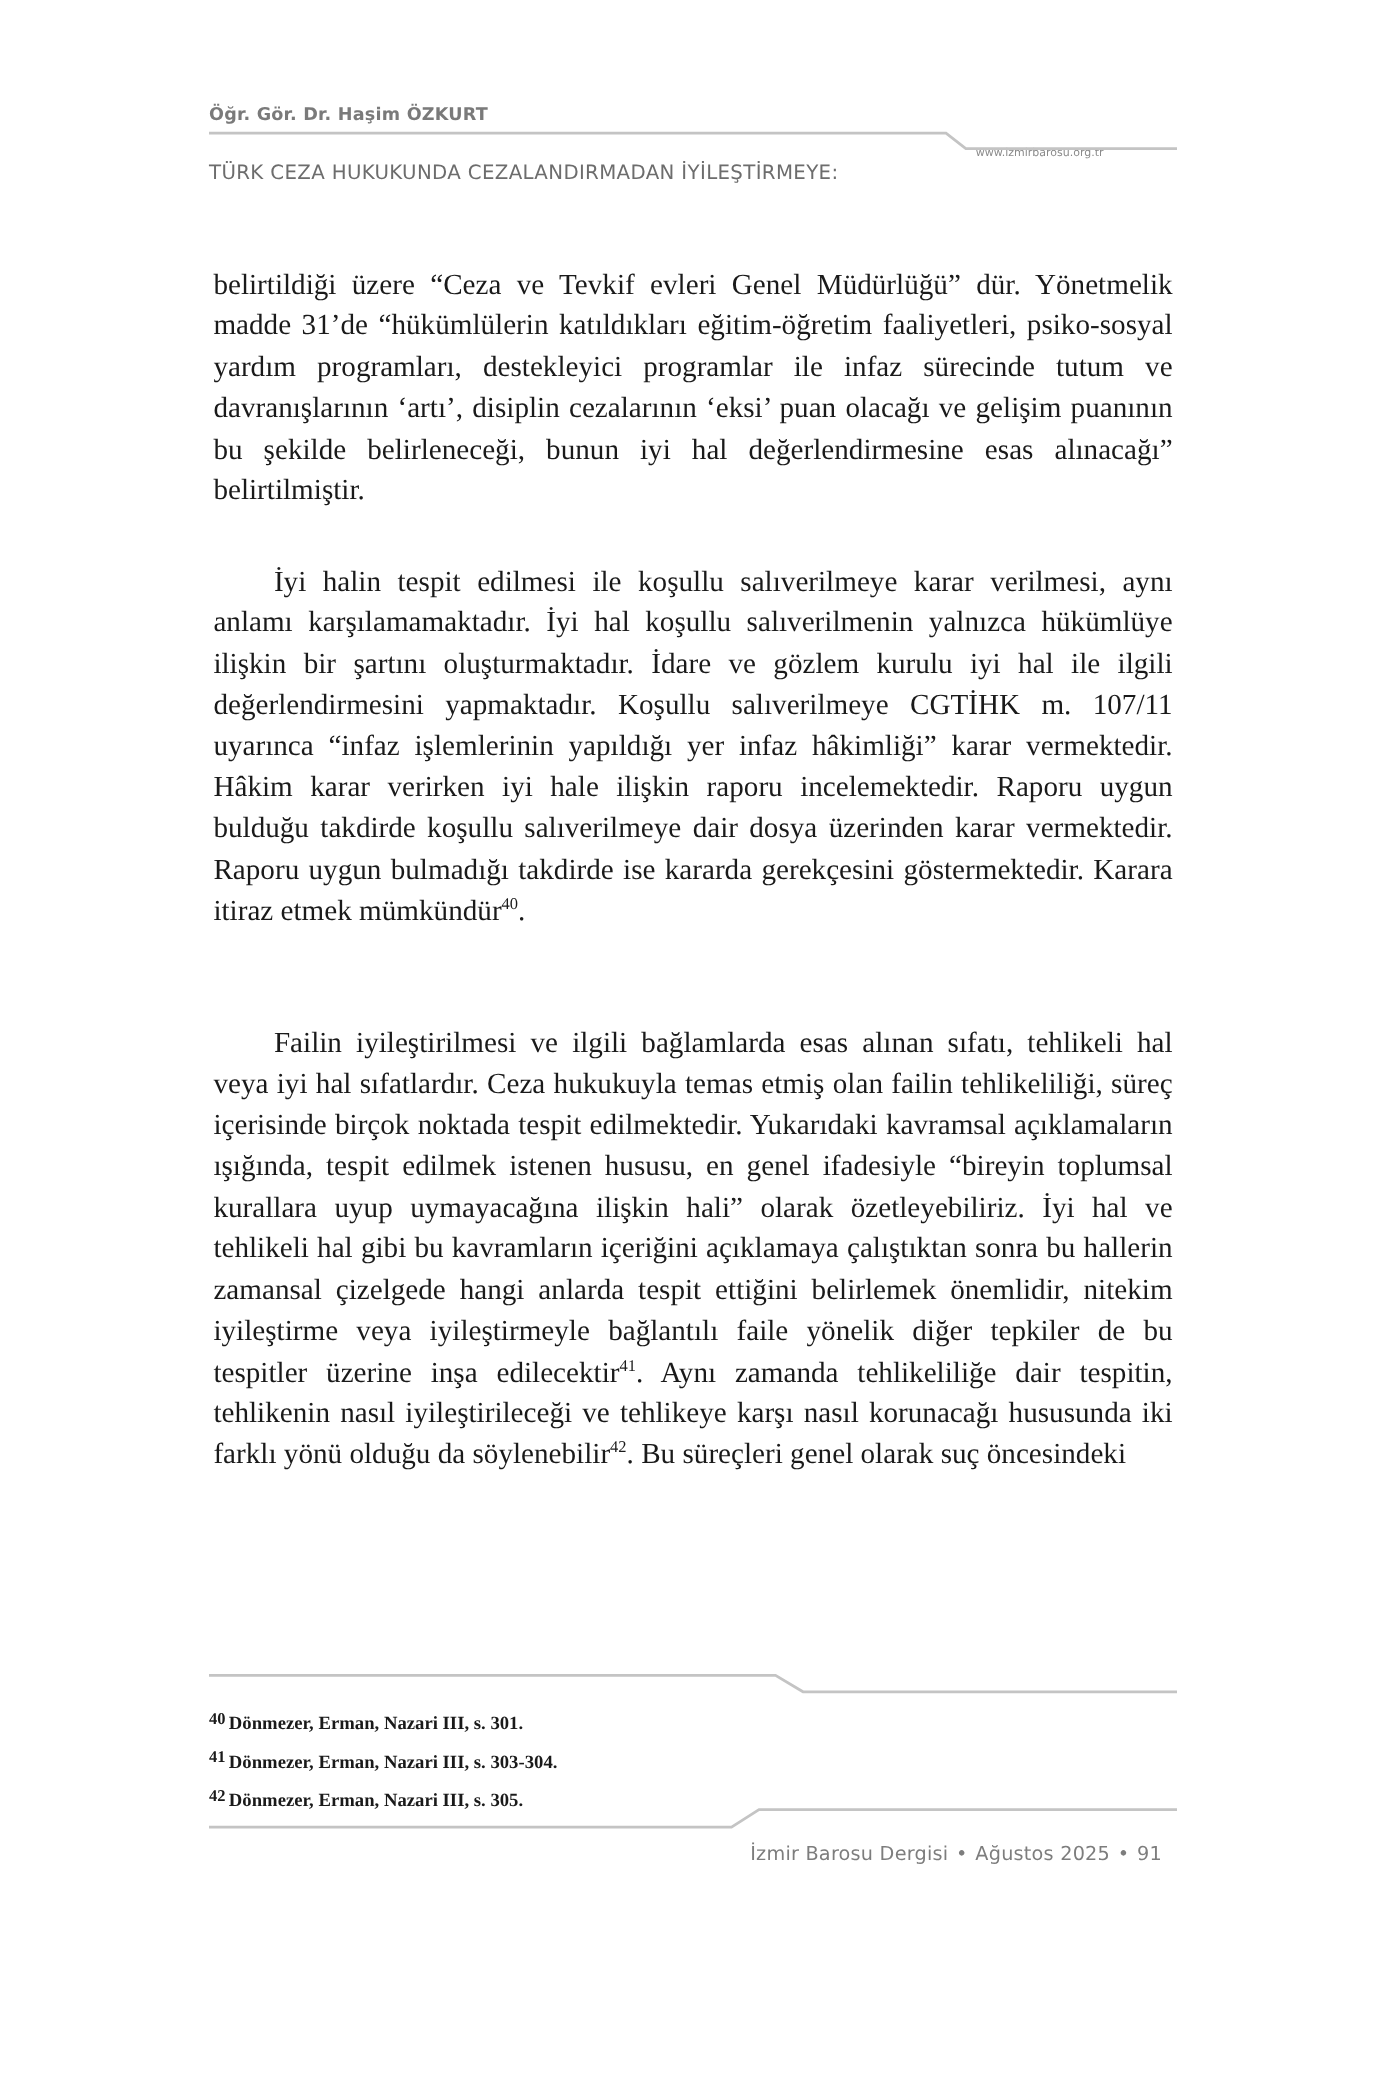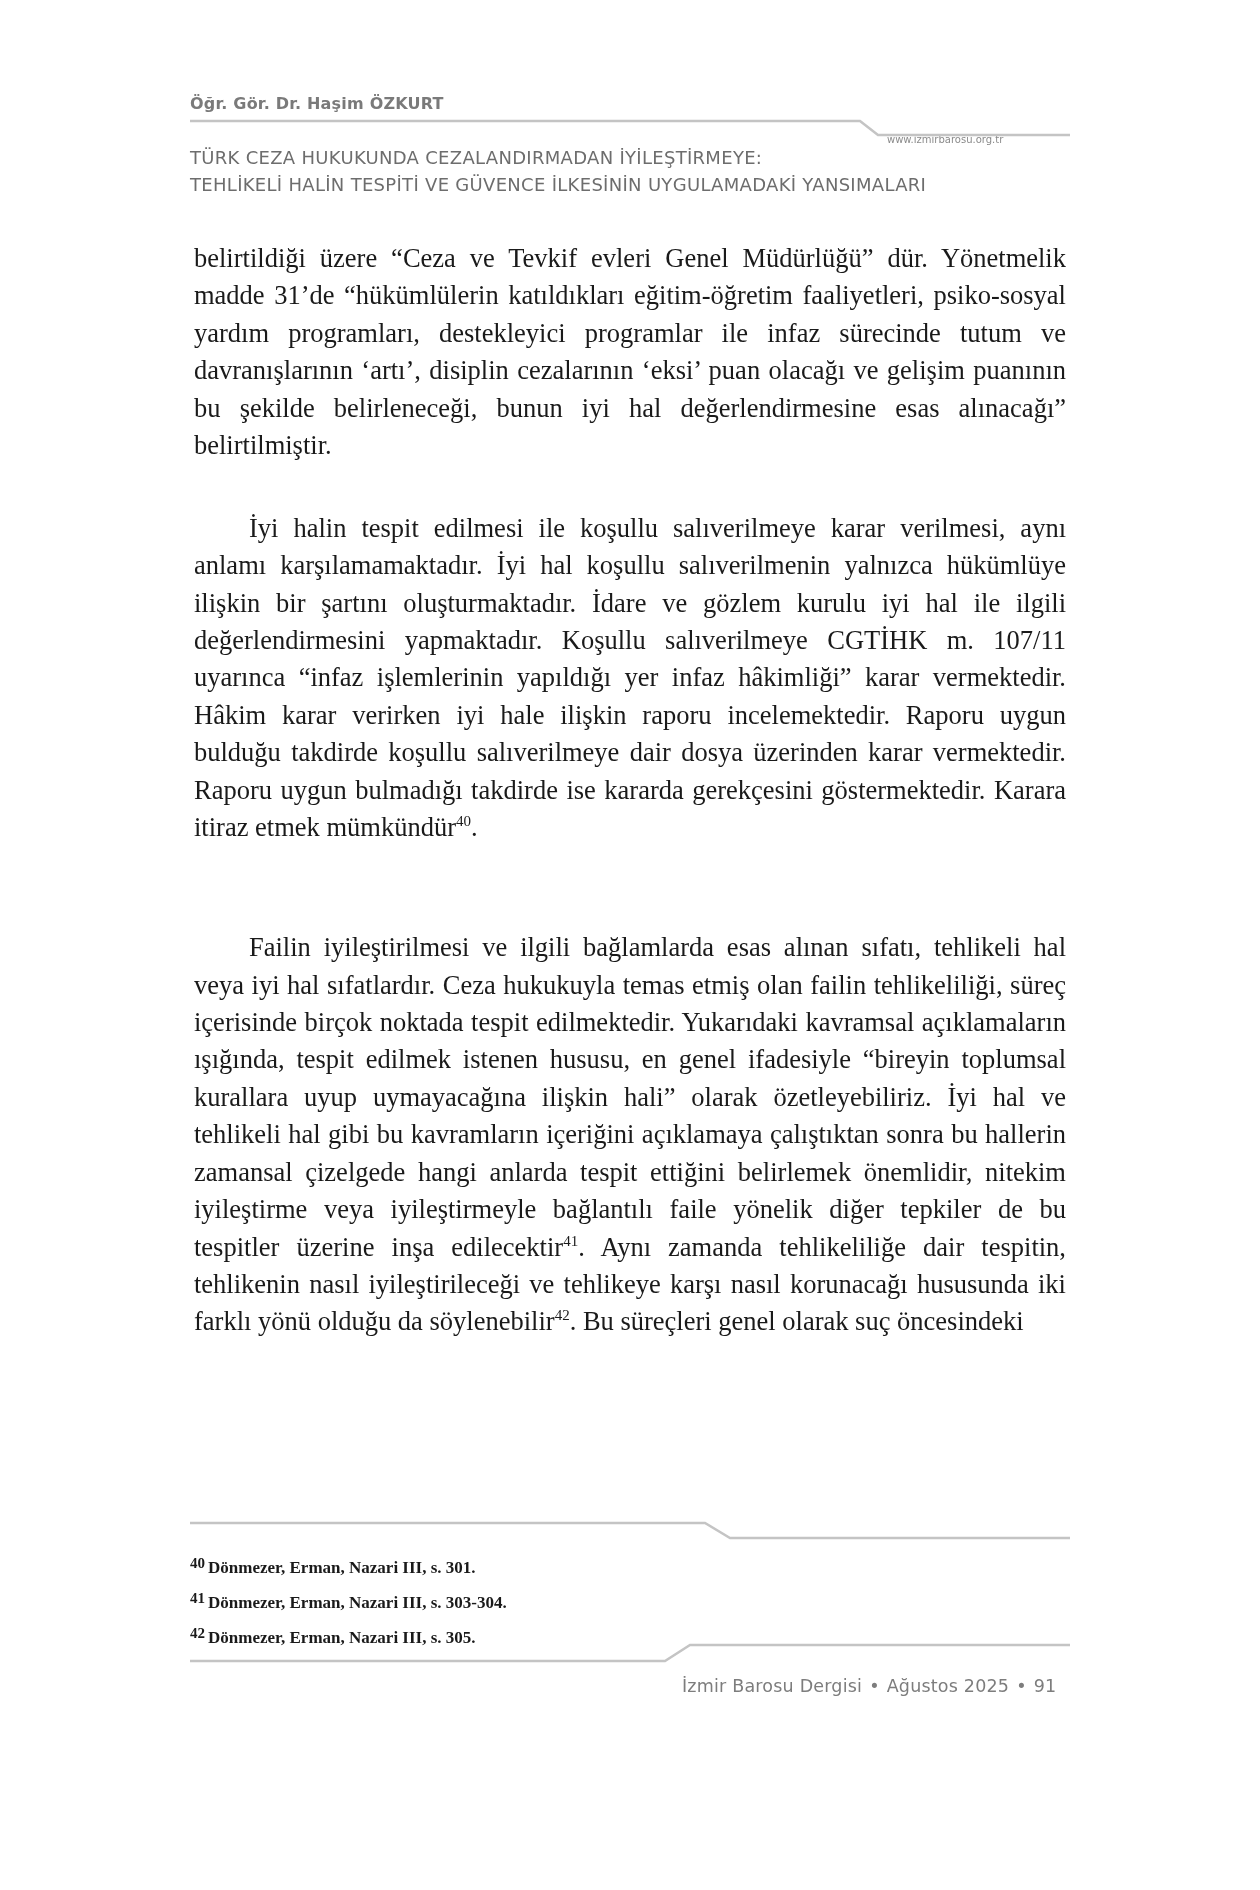--- a/index.html
+++ b/index.html
@@ -61,21 +61,20 @@
   .footer .sep { margin: 0 7px; }
 </style>
 </head>
 <body>
 
 <div class="page">
 
   <div class="hdr-author">Öğr. Gör. Dr. Haşim ÖZKURT</div>
   <div class="hdr-title">
     <span>TÜRK CEZA HUKUKUNDA CEZALANDIRMADAN İYİLEŞTİRMEYE:</span>
-    <span>TEHLİKELİ HALİN TESPİTİ VE GÜVENCE İLKESİNİN UYGULAMADAKİ YANSIMALARI</span>
   </div>
   <div class="hdr-url">www.izmirbarosu.org.tr</div>
   <svg class="hdr-line" width="1260" height="200">
     <polyline points="190,121 860,121 878,135 1070,135" fill="none" stroke="#c4c4c4" stroke-width="2.5"></polyline>
   </svg>
 
   <div class="body-text">
     <p>belirtildiği üzere “Ceza ve Tevkif evleri Genel Müdürlüğü” dür. Yönet­melik madde 31’de “hükümlülerin katıldıkları eğitim-öğretim faaliyet­leri, psiko-sosyal yardım programları, destekleyici programlar ile infaz sürecinde tutum ve davranışlarının ‘artı’, disiplin cezalarının ‘eksi’ puan olacağı ve gelişim puanının bu şekilde belirleneceği, bunun iyi hal değer­lendirmesine esas alınacağı” belirtilmiştir.</p>
     <div class="gap"></div>
     <p class="indent"><span>İyi halin tespit edilmesi ile koşullu salıverilmeye karar verilmesi, aynı anlamı karşılamamaktadır. İyi hal koşullu salıverilmenin yalnızca hükümlüye ilişkin bir şartını oluşturmaktadır. İdare ve gözlem kurulu iyi hal ile ilgili değerlendirmesini yapmaktadır. Koşullu salıverilmeye CGTİHK m. 107/11 uyarınca “infaz işlemlerinin yapıldığı yer infaz hâkimliği” karar vermektedir. Hâkim karar verirken iyi hale ilişkin ra­poru incelemektedir. Raporu uygun bulduğu takdirde koşullu salıveril­meye dair dosya üzerinden karar vermektedir. Raporu uygun bulmadı­ğı takdirde ise kararda gerekçesini göstermektedir. Karara itiraz etmek mümkündür</span><sup>40</sup><span>.</span></p>

